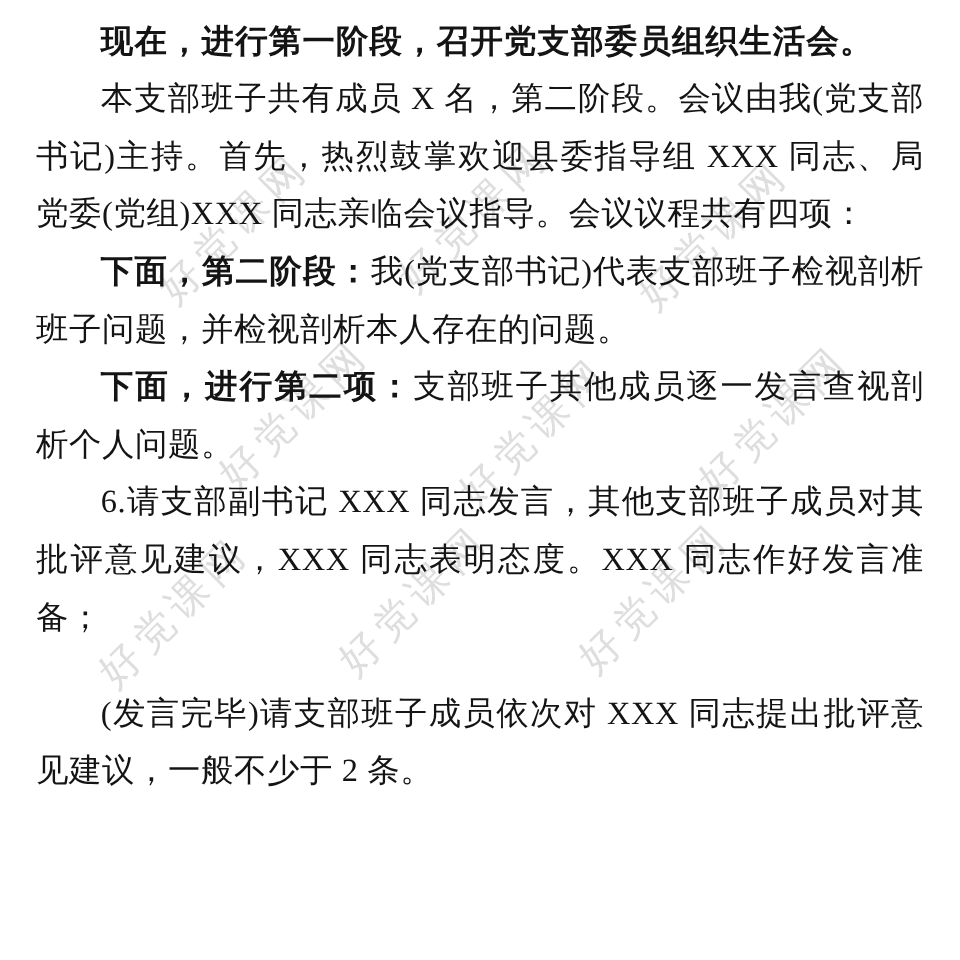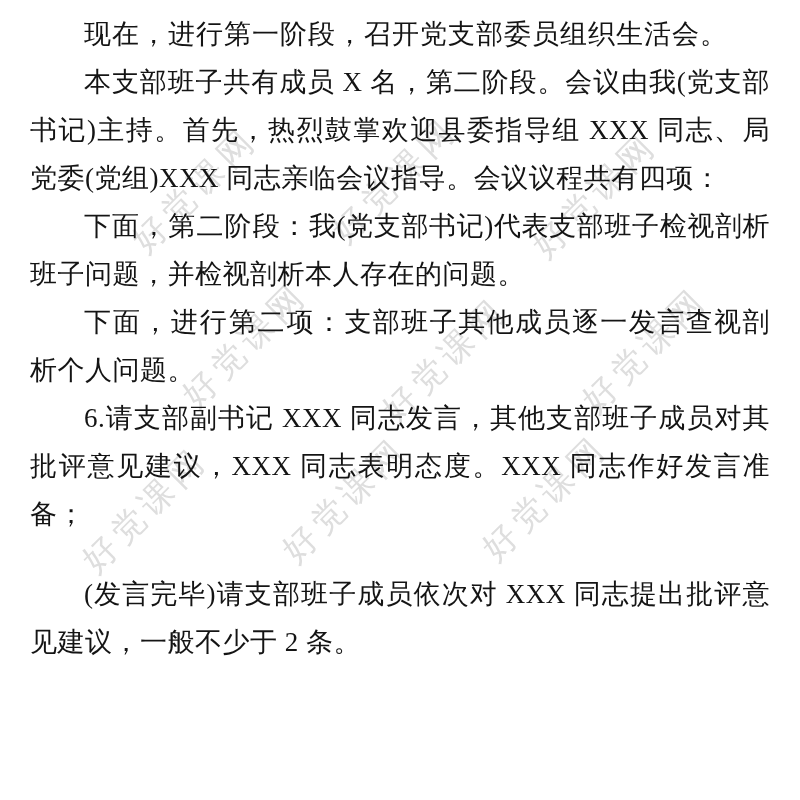--- a/index.html
+++ b/index.html
@@ -28,21 +28,21 @@
   }
   .doc p {
     margin: 0;
     text-indent: 2em;
   }
   .doc p.continued {
     text-indent: 0;
   }
   .lead {
     font-family: "Liberation Sans", "DejaVu Sans", sans-serif;
-    font-weight: 400;
+    font-weight: 700;
     letter-spacing: 1px;
   }
   .gap-before {
     margin-top: 32px !important;
   }
   
   .wm-layer {
     position: absolute;
     inset: 0;
     z-index: 0;

